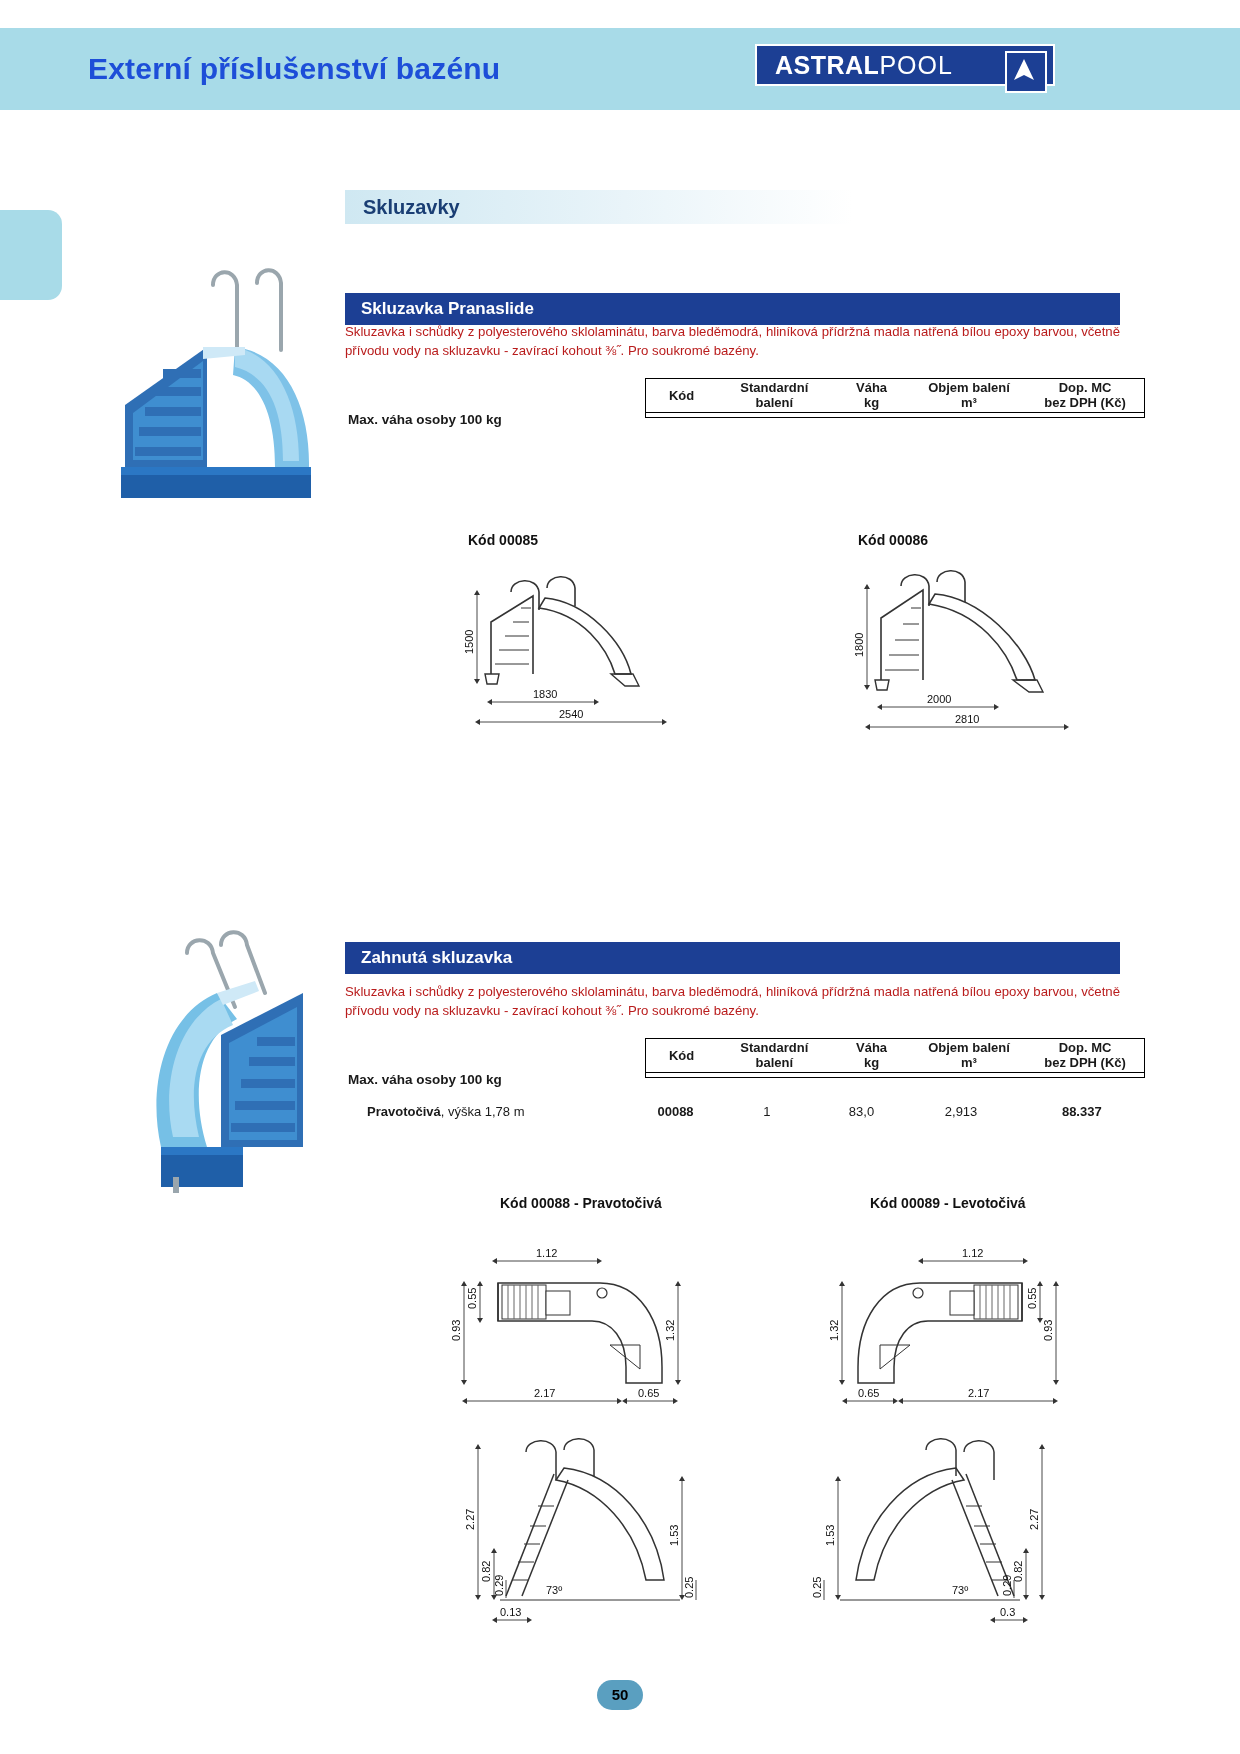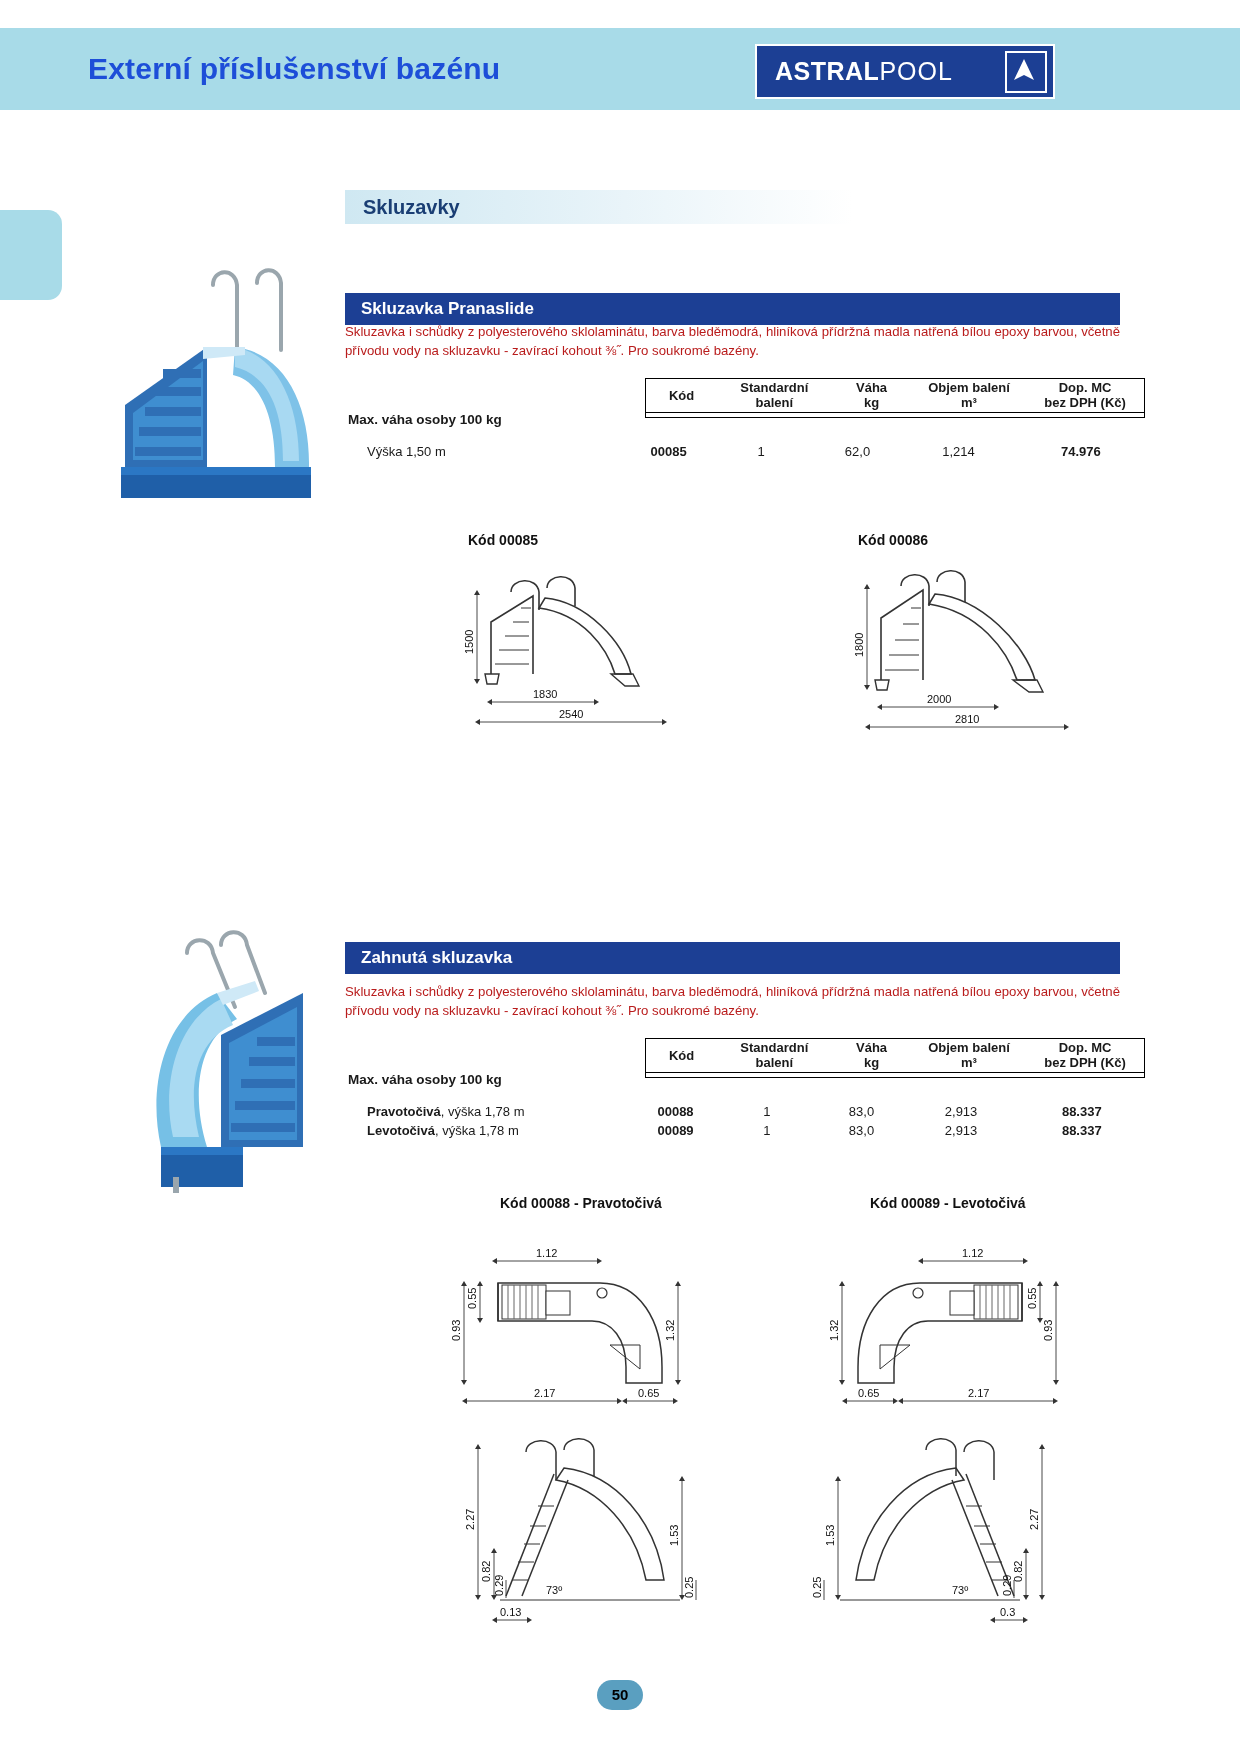--- a/index.html
+++ b/index.html
@@ -27,21 +27,21 @@
     position: absolute;
     left: 88px; top: 52px;
     font-size: 30px;
     font-weight: bold;
     color: #1d4ed8;
     letter-spacing: 0.2px;
   }
   .logo-box {
     position: absolute;
     right: 185px; top: 44px;
-    width: 300px; height: 55px;
+    width: 300px; height: 42px;
     background: #1c3f94;
     border: 2px solid #ffffff;
     display: flex;
     align-items: center;
     justify-content: flex-start;
     box-sizing: border-box;
   }
   .logo-text {
     color: #ffffff;
     font-size: 25px;
@@ -221,28 +221,20 @@
     <th style="width:108px;"><span>Standardní</span><br><span>balení</span></th>
     <th style="width:80px;"><span>Váha</span><br><span>kg</span></th>
     <th style="width:115px;"><span>Objem balení</span><br><span>m³</span></th>
     <th style="width:127px;"><span>Dop. MC</span><br><span>bez DPH (Kč)</span></th>
   </tr>
 </tbody>
   </table>
 
 <table class="spec" style="left:363px; top:442px; width:782px;">
   <tbody>
-      <tr>
-    <td class="lead" style="width:282px;">Výška 1,50 m</td>
-    <td class="code" style="width:70px;">00085</td>
-    <td style="width:108px;">1</td>
-    <td style="width:80px;">62,0</td>
-    <td style="width:115px;">1,214</td>
-    <td class="price" style="width:127px;">74.976</td>
-  </tr>
 </tbody>
   </table>
 
 <div class="photo" style="left:85px; top:255px;">
   <svg width="230" height="265" viewBox="0 0 230 265">
 
     <path d="M128 30 C128 14, 150 12, 152 30 L152 110" stroke="#9aa6ad" stroke-width="4" fill="none" stroke-linecap="round"></path>
     <path d="M172 28 C172 12, 194 10, 196 28 L196 95" stroke="#9aa6ad" stroke-width="4" fill="none" stroke-linecap="round"></path>
 
     <path d="M150 92 C200 98, 225 150, 224 212 L190 212 C190 160, 175 126, 148 120 Z" fill="#7ec2e8"></path>
@@ -357,28 +349,20 @@
 <table class="spec" style="left:363px; top:1102px; width:782px;">
   <tbody>
       <tr>
     <td class="lead" style="width:282px;"><b>Pravotočivá</b><span>, výška 1,78 m</span></td>
     <td class="code" style="width:70px;">00088</td>
     <td style="width:108px;">1</td>
     <td style="width:80px;">83,0</td>
     <td style="width:115px;">2,913</td>
     <td class="price" style="width:127px;">88.337</td>
   </tr>
-  <tr>
-    <td class="lead"><b>Levotočivá</b><span>, výška 1,78 m</span></td>
-    <td class="code">00089</td>
-    <td>1</td>
-    <td>83,0</td>
-    <td>2,913</td>
-    <td class="price">88.337</td>
-  </tr>
 </tbody>
   </table>
 
 <div class="photo" style="left:125px; top:915px;">
   <svg width="210" height="290" viewBox="0 0 210 290">
 
     <path d="M62 38 C62 22, 86 20, 88 38 L110 92" stroke="#9aa6ad" stroke-width="4" fill="none" stroke-linecap="round"></path>
     <path d="M96 30 C96 14, 120 12, 122 30 L140 78" stroke="#9aa6ad" stroke-width="4" fill="none" stroke-linecap="round"></path>
 
     <path d="M92 78 C40 100, 22 170, 36 232 L82 232 C66 180, 72 124, 112 104 Z" fill="#76c0e6"></path>

